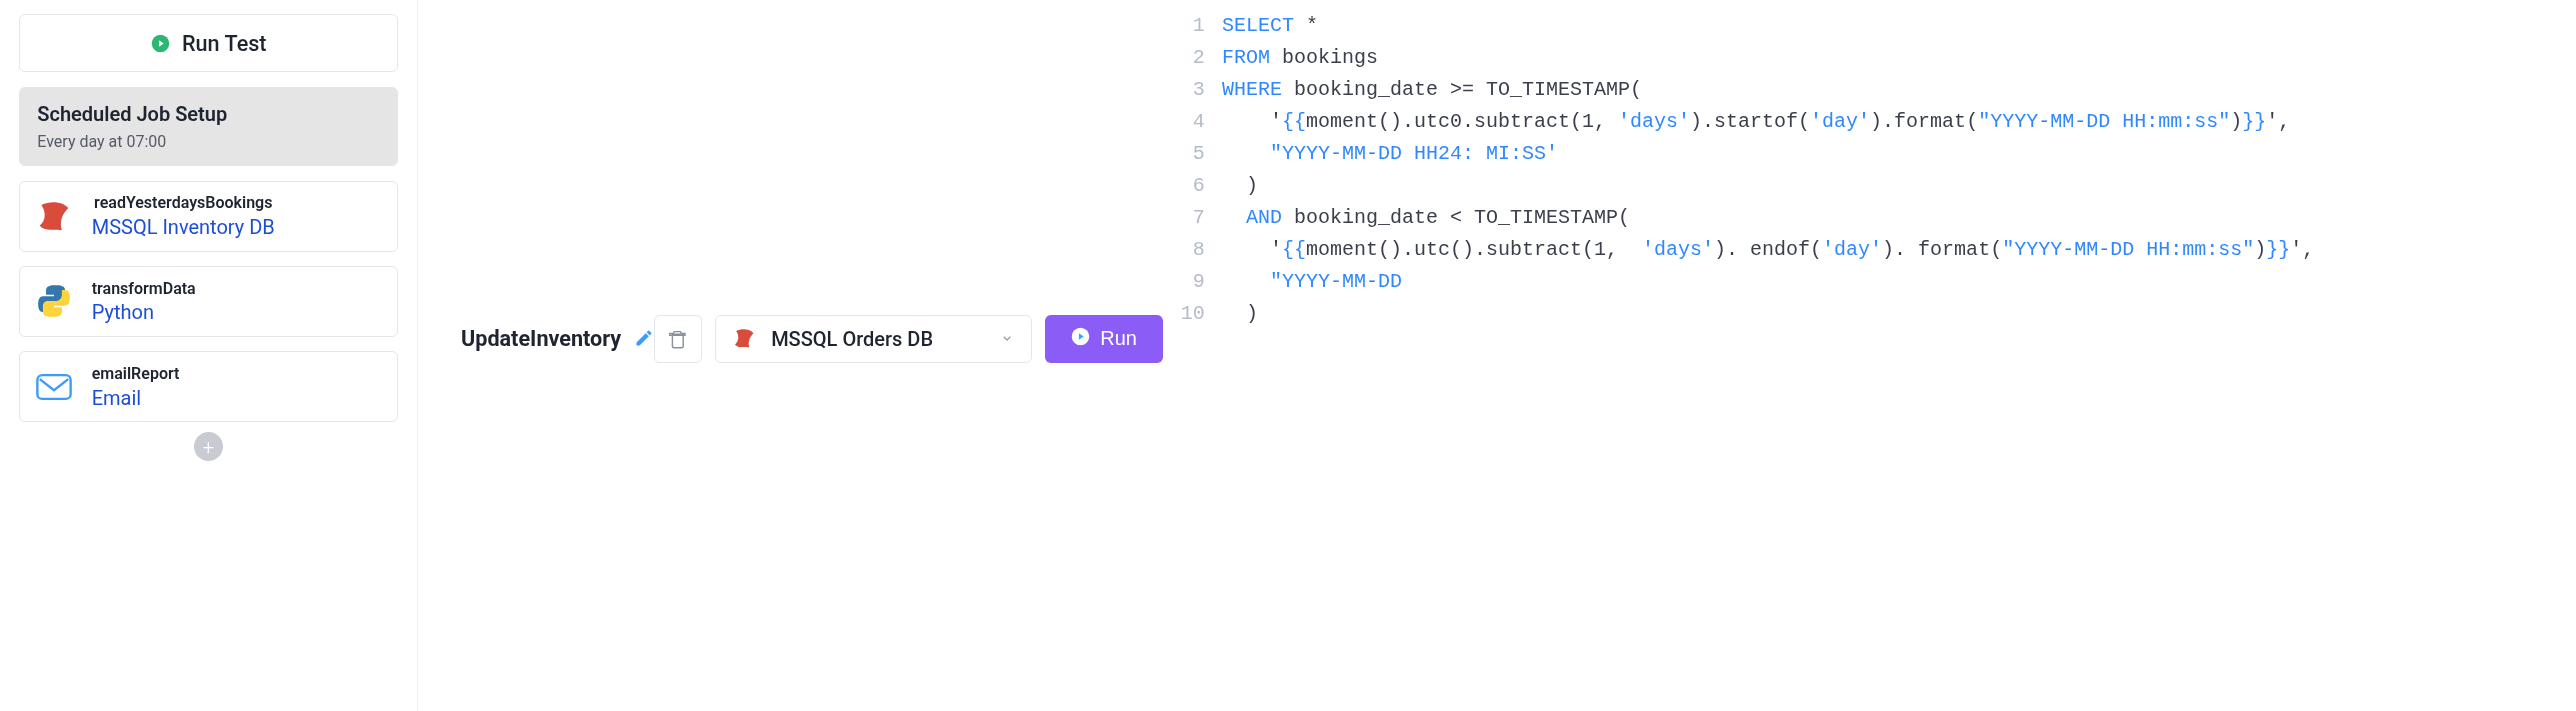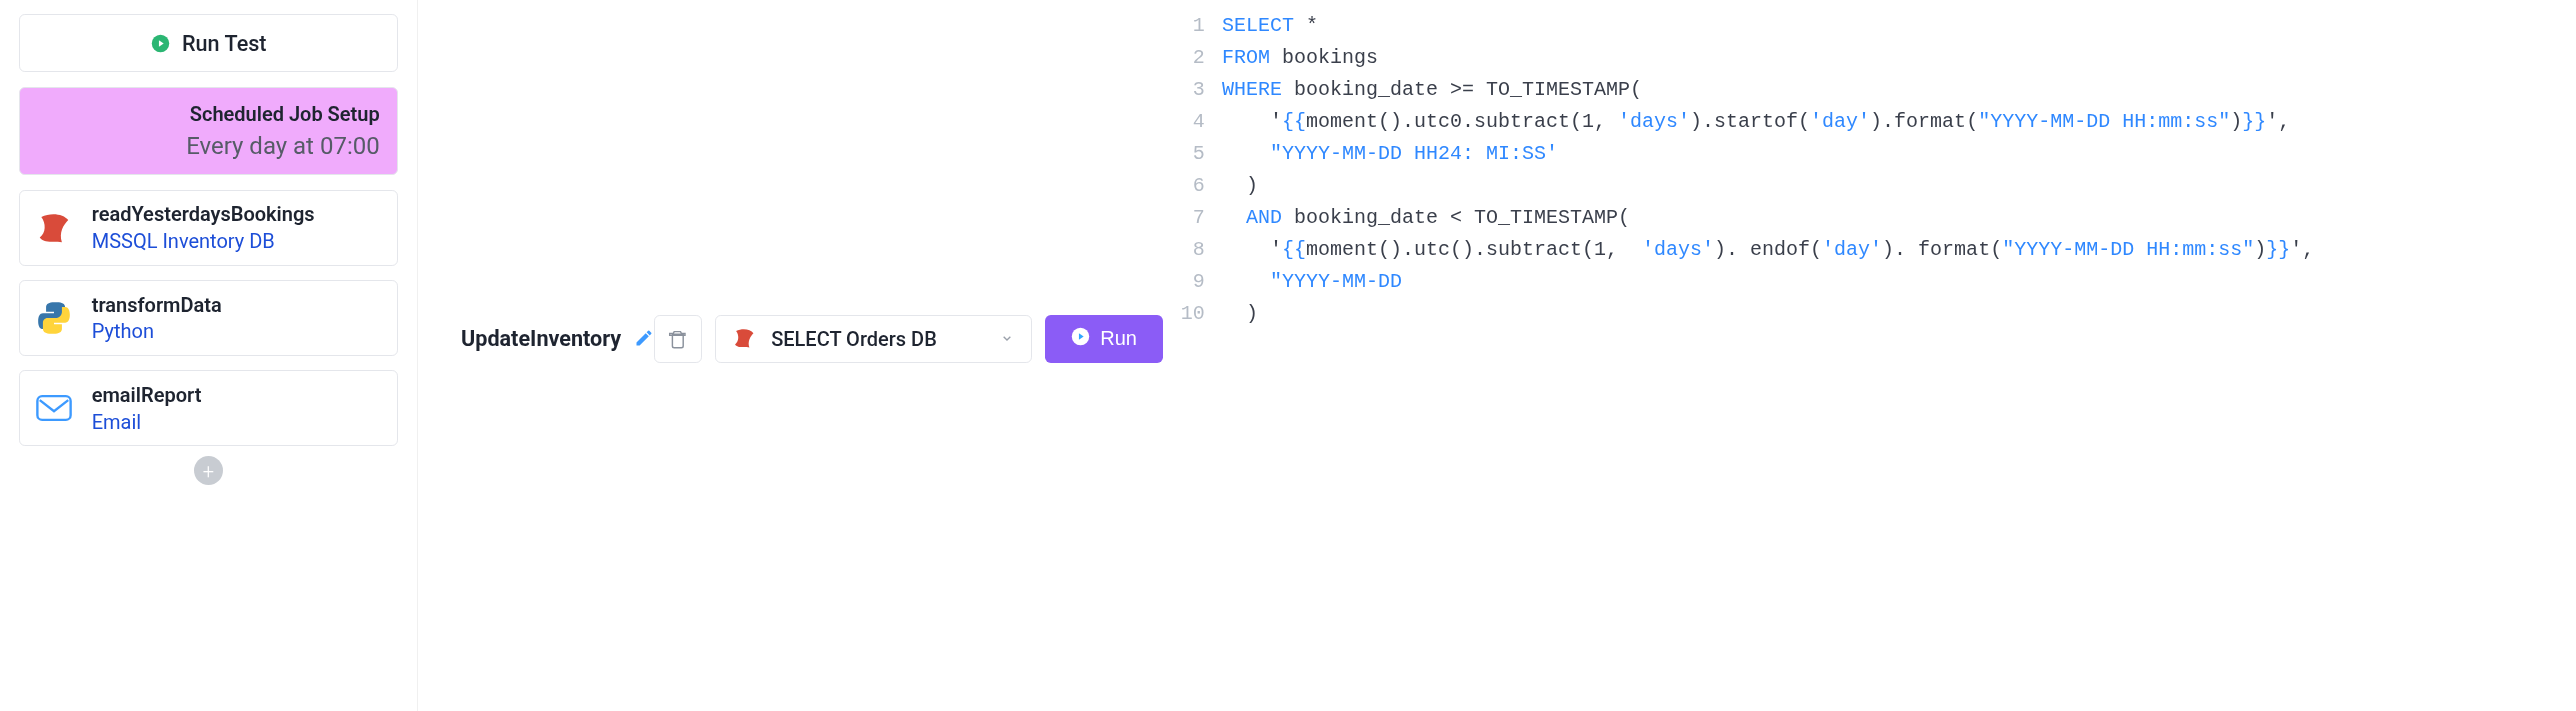--- a/index.html
+++ b/index.html
@@ -38,44 +38,43 @@
   color:#1e2430;
   cursor:pointer;
 }
 .run-test-btn .play-icon {
   width:20px; height:20px;
   display:flex;align-items:center;justify-content:center;
 }
 .card {
   border:0.7px solid #e4e6eb;
   border-radius:5.8px;
-  background:#f0abfc;
+  background:#e5e5e5;
   padding:14.4px 17.3px;
-  text-align:right;
 }
 .sched-title { font-size:20px; font-weight:600; color:#1e2430; margin-bottom:5.8px;}
-.sched-sub { font-size:24px; font-weight:400; color:#565b67; }
+.sched-sub { font-size:16px; font-weight:400; color:#565b67; }
 
 .step-card {
   border:0.7px solid #e4e6eb;
   border-radius:5.8px;
   background:#fff;
   padding:11.5px 14.4px;
   display:flex;
   align-items:center;
   gap:17.3px;
   min-height:69px;
 }
 .step-icon {
   width:40px; height:40px;
   display:flex;align-items:center;justify-content:center;
   flex-shrink:0;
 }
 .step-text { display:flex; flex-direction:column; gap:2.9px; }
-.step-name { font-size:20px; font-weight:600; color:#1e2430; }
+.step-name { font-size:16px; font-weight:600; color:#1e2430;text-align:center; }
 .step-sub  { font-size:20px; font-weight:400; color:#1d4ed8; }
 .add-btn {
   width:29px;height:29px;
   border-radius:50%;
   background:#c8ccd2;
   color:#fff;
   display:flex;align-items:center;justify-content:center;
   margin:0 auto;
   font-size:20px;
   font-weight:300;
@@ -252,21 +251,21 @@
               <path d="M6 7h12v13a2 2 0 0 1-2 2H8a2 2 0 0 1-2-2V7zm3-3h6l1 2h4v2H3V6h4l1-2z" fill="none" stroke="#8a919c" stroke-width="1.6"></path>
             </svg>
         </div>
 
         <div class="ds-select">
           <span>
             <svg width="24.5" height="24.5" viewBox="0 0 48 48">
                 <path d="M8 10 C20 4 36 6 42 14 C36 20 30 30 34 42 C24 40 12 44 6 36 C14 30 14 18 8 10 Z" fill="#d94b3a"></path>
               </svg>
           </span>
-          <span class="ds-label">SELECT Orders DB</span>
+          <span class="ds-label">MSSQL Orders DB</span>
           <span class="chev">
             <svg width="16" height="16" viewBox="0 0 24 24">
                 <path d="M7 10l5 5 5-5" fill="none" stroke="#9aa0aa" stroke-width="2"></path>
               </svg>
           </span>
         </div>
 
         <button class="run-btn">
           <span>
             <svg width="19" height="19" viewBox="0 0 24 24">

